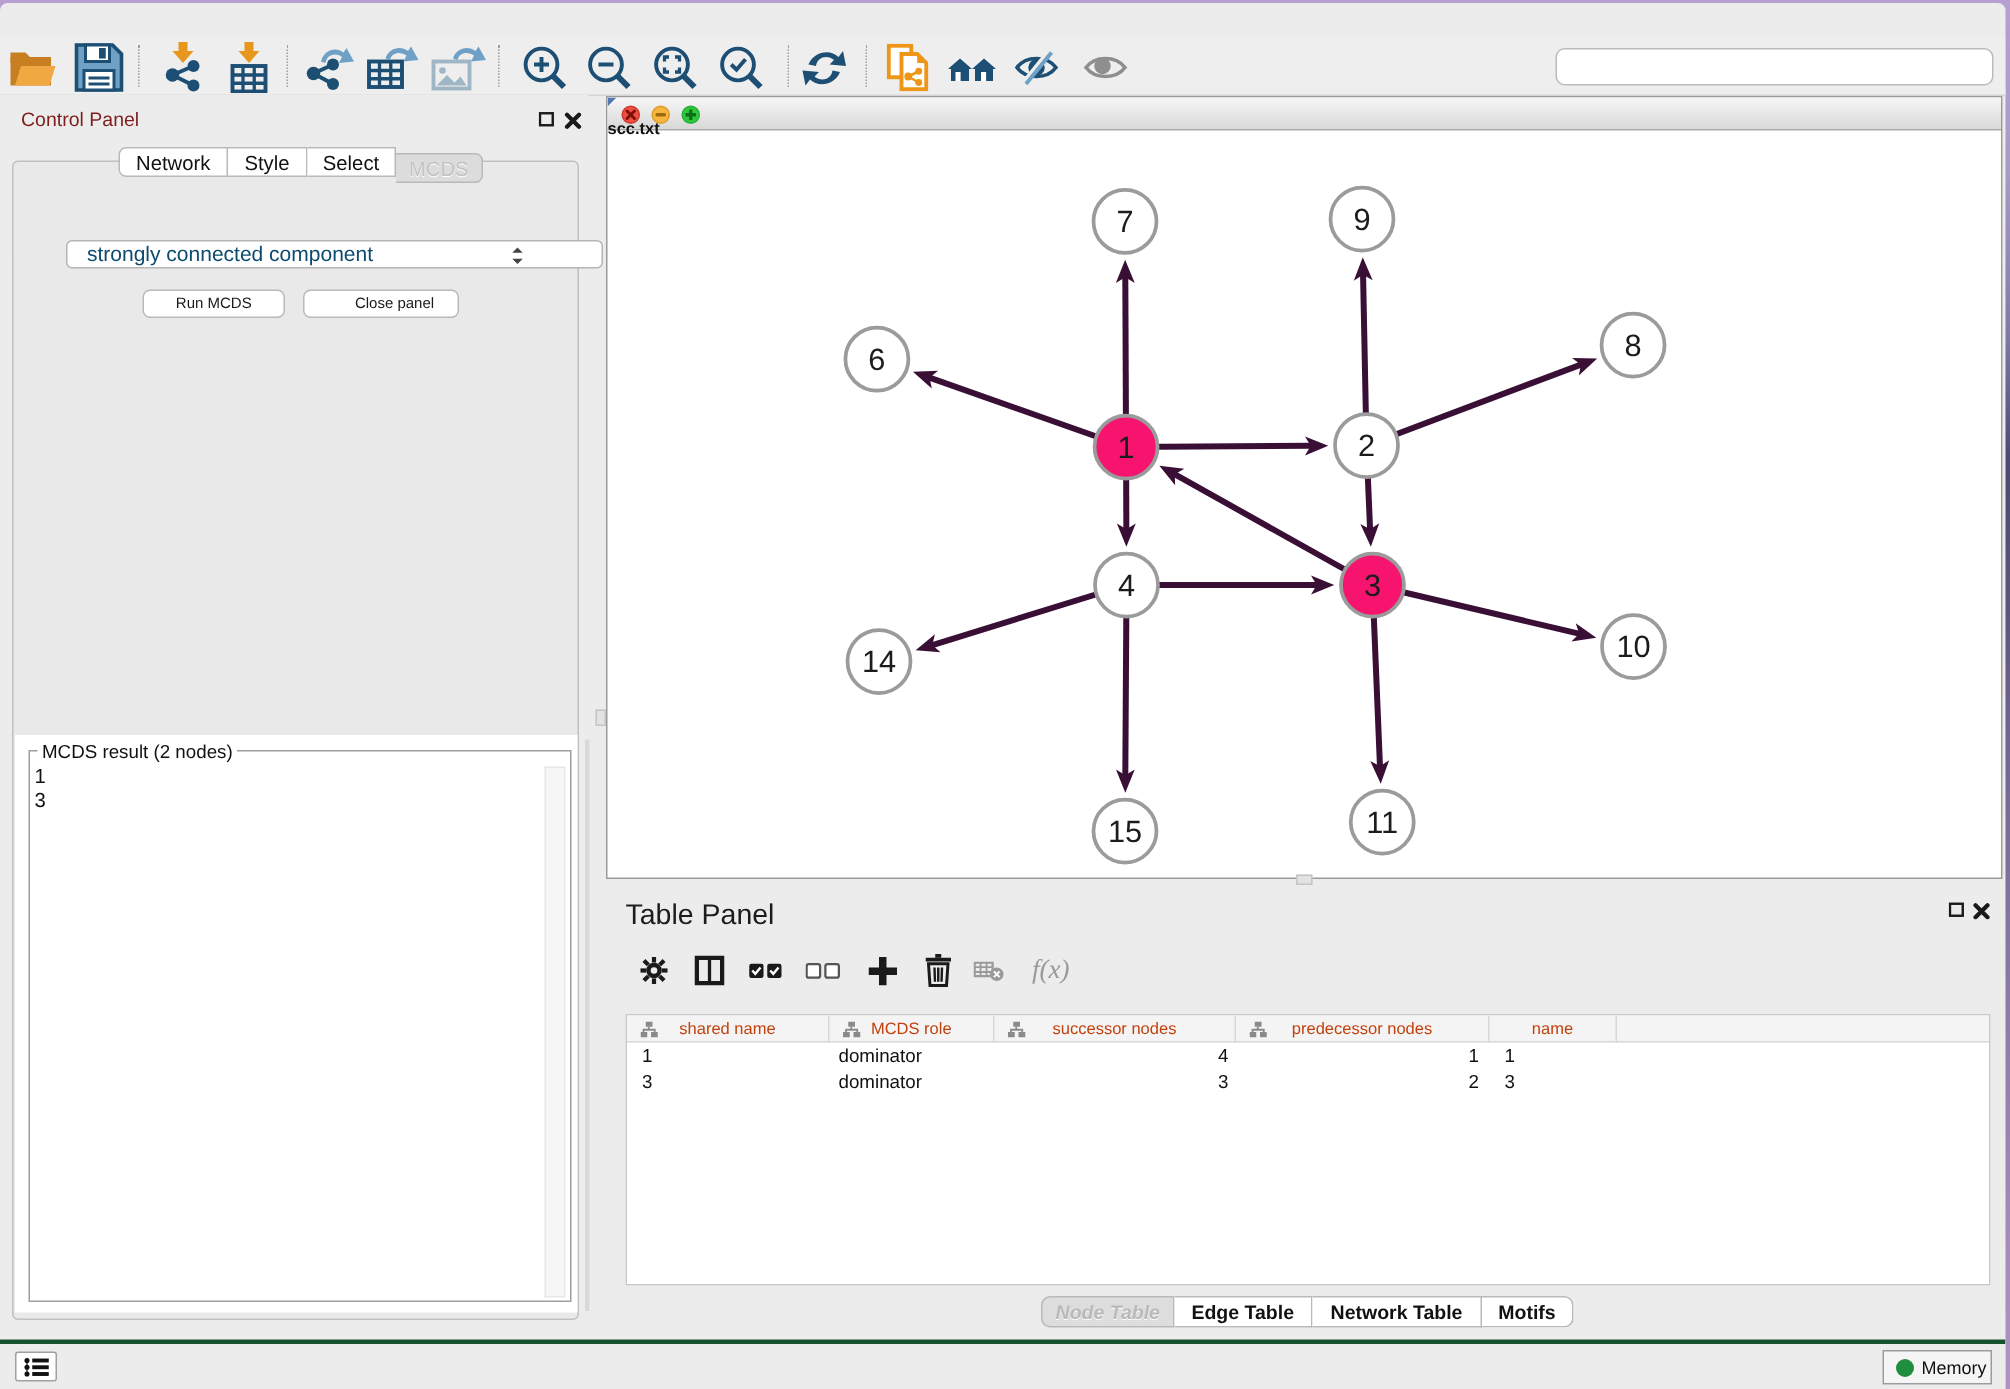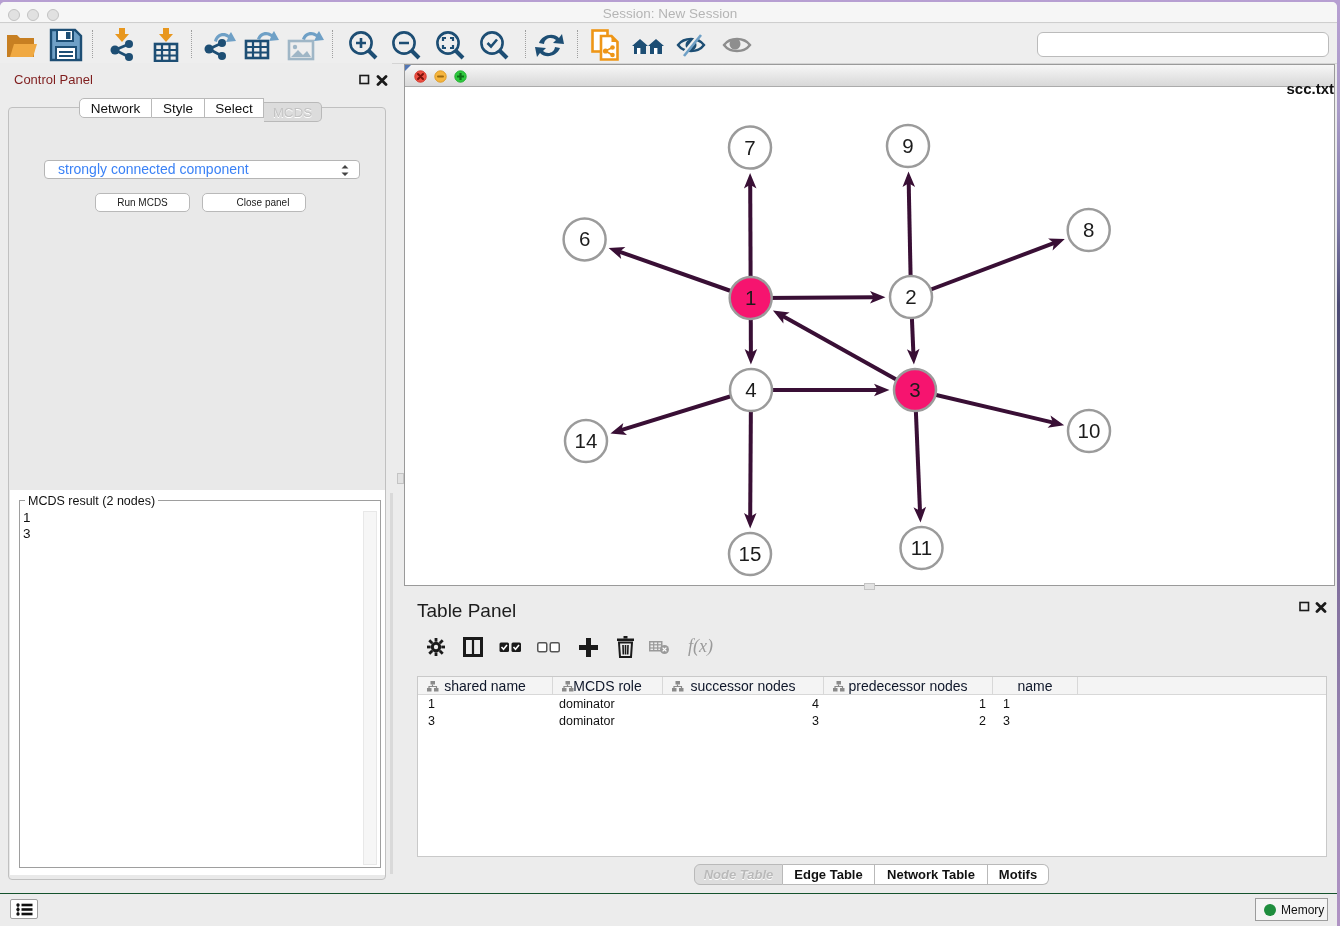--- a/index.html
+++ b/index.html
@@ -18,54 +18,48 @@
 
 #cpanel { position:absolute; left:0; top:61px; width:392px; height:828px; background:#ececec; }
 #cp-title { position:absolute; left:14px; top:9px; font-size:13px; color:#7f1d1d; }
 .tabs { position:absolute; font-size:13.5px; }
 .tab { position:absolute; top:0; height:20px; background:#fff; border:1px solid #b9b9b9; border-left:none; text-align:center; line-height:19px; color:#111; }
 .tab.first { border-left:1px solid #b9b9b9; border-radius:5px 0 0 5px; }
 .tab.last { border-radius:0 5px 5px 0; }
 .tab.sel { background:#dcdcdc; color:#c3c3c3; text-shadow:0 1px 0 #fff; }
 #cp-content { position:absolute; left:8px; top:44px; width:378px; height:773px; background:#e9e9e9; border:1px solid #c0c0c0; border-radius:4px; }
 #optlabel { position:absolute; left:0; top:73px; width:392px; text-align:center; font-size:13.5px; color:#111; }
-#optselect { position:absolute; left:44px; top:97px; width:316px; height:19px; background:#fff; border:1px solid #b5b5b5; border-radius:4px; font-size:14px; color:#3b82f6; line-height:17px; padding-left:13px; }
+#optselect { position:absolute; left:44px; top:97px; width:358px; height:19px; background:#fff; border:1px solid #b5b5b5; border-radius:4px; font-size:14px; color:#0c4a6e; line-height:17px; padding-left:13px; }
 .macbtn { position:absolute; height:19px; background:#fff; border:1px solid #b9b9b9; border-radius:5px; font-size:10px; color:#1a1a1a; text-align:center; line-height:17px; }
 #mcdsbox { position:absolute; left:10px; top:427px; width:375px; height:385px; background:#fff; }
 #fieldset { position:absolute; left:9px; top:10px; width:362px; height:368px; border:1px solid #9e9e9e;padding-left:12px; }
 #fieldlabel { position:absolute; left:5px; top:-7px; background:#fff; font-size:12.5px; color:#111; padding:0 3px; }
 #mcdstext { position:absolute; left:3px; top:9px; font-size:13.5px; color:#111; line-height:16px; }
 #mcdsscroll { position:absolute; right:3px; top:10px; width:14px; bottom:2px; background:#f6f6f6; border:1px solid #e8e8e8; }
 
 #netwin { position:absolute; left:404px; top:62px; width:931px; height:522px; border:1px solid #9a9a9a; background:#fff; }
 #nethead { position:absolute; left:0; top:0; width:100%; height:22px; background:linear-gradient(#f7f7f7,#d8d8d8); border-bottom:1px solid #ababab; }
-#nettitle { position:absolute; left:0; top:3px; width:100%; text-align:right; font-size:15px; font-weight:bold; color:#111;margin-top:12px; }
+#nettitle { position:absolute; left:0; top:3px; width:100%; text-align:left; font-size:11px; font-weight:bold; color:#111;margin-top:12px; }
 
 #tpanel { position:absolute; left:404px; top:590px; width:931px; height:299px; background:#ececec; }
 #tp-title { position:absolute; left:13px; top:8px; font-size:19px; color:#1c1c1c; }
 #tbl { position:absolute; left:13px; top:84px; width:910px; height:181px; background:#fff; border:1px solid #c9c9c9; }
-#thead { position:absolute; left:0; top:0; width:100%; height:18px; background:#f4f4f4; border-bottom:1px solid #d8d8d8; font-size:14px; color:#0f172a; }
+#thead { position:absolute; left:0; top:0; width:100%; height:18px; background:#f4f4f4; border-bottom:1px solid #d8d8d8; font-size:11px; color:#c2410c; }
 .th { position:absolute; top:0; height:18px; line-height:18px; text-align:center; border-right:1px solid #d8d8d8; }
 .td { position:absolute; font-size:12.5px; color:#111; line-height:17px; }
 .btab { position:absolute; top:0; height:21px; background:#fff; border:1px solid #b9b9b9; border-left:none; font-size:13px; font-weight:bold; color:#111; text-align:center; line-height:20px; }
 .btab.first { border-left:1px solid #b9b9b9; border-radius:6px 0 0 6px;font-style:italic; }
 .btab.last { border-radius:0 6px 6px 0; }
 .btab.sel { background:#dddddd; color:#b9b9b9; text-shadow:0 1px 0 #fff; }
 
-#statusbar { position:absolute; left:0; top:891px; width:1337px; height:33px; background:#ececec; border-top:1px solid #14532d; }
+#statusbar { position:absolute; left:0; top:891px; width:1337px; height:33px; background:#ececec; border-top:3px solid #14532d; }
 </style>
 </head>
 <body>
 <div id="app">
-  <div id="titlebar">
-    <div class="tlight" style="left:8px;"></div>
-    <div class="tlight" style="left:27px;"></div>
-    <div class="tlight" style="left:47px;"></div>
-    <div id="titletext">Session: New Session</div>
-  </div>
   <div id="toolbar">
       <div class="tsep" style="left:92px;"></div>
       <div class="tsep" style="left:191px;"></div>
       <div class="tsep" style="left:332px;"></div>
       <div class="tsep" style="left:525px;"></div>
       <div class="tsep" style="left:577px;"></div>
       <svg class="abs" style="left:4px;top:5px;" width="36" height="32" viewBox="0 0 36 32">
         <path d="M3 6 L13 6 L16 9 L30 9 L30 13 L3 13 Z" fill="#c77f22"></path>
         <path d="M3 28 L3 9 L12 9 L15 12 L30 12 L30 28 Z" fill="#c77f22"></path>
         <path d="M6 28 L10 15 L33 15 L29 28 Z" fill="#f0a942"></path>

